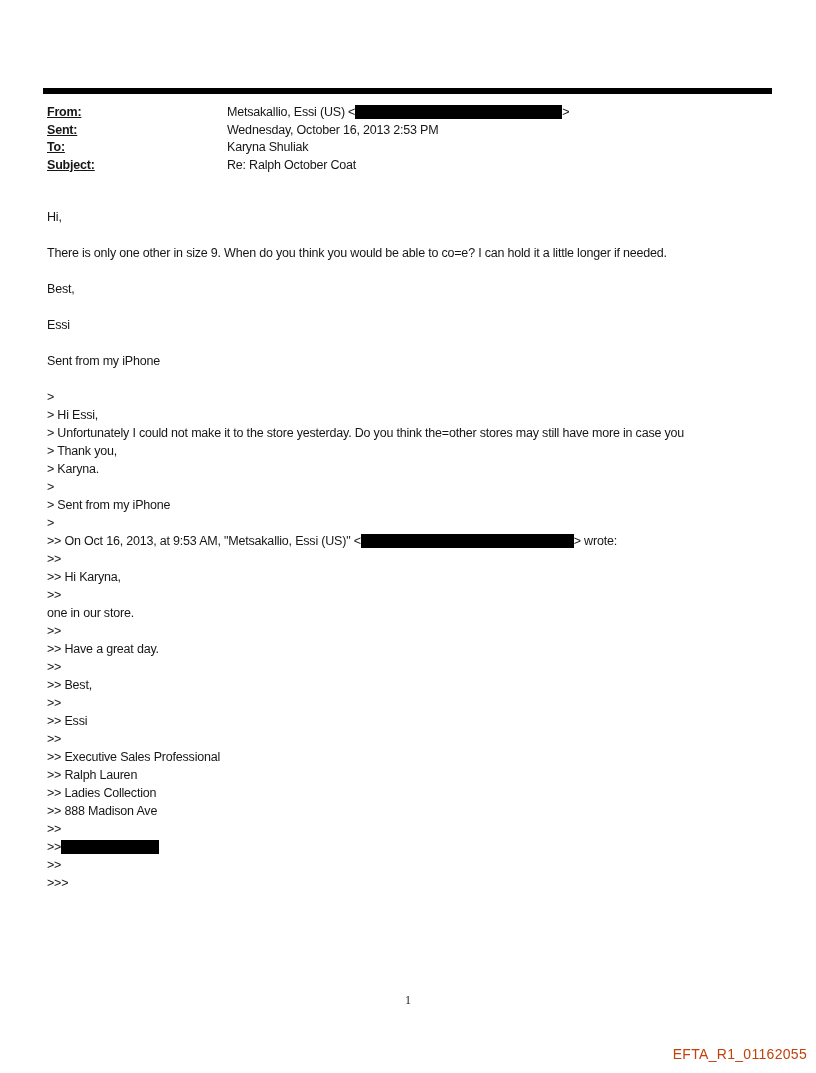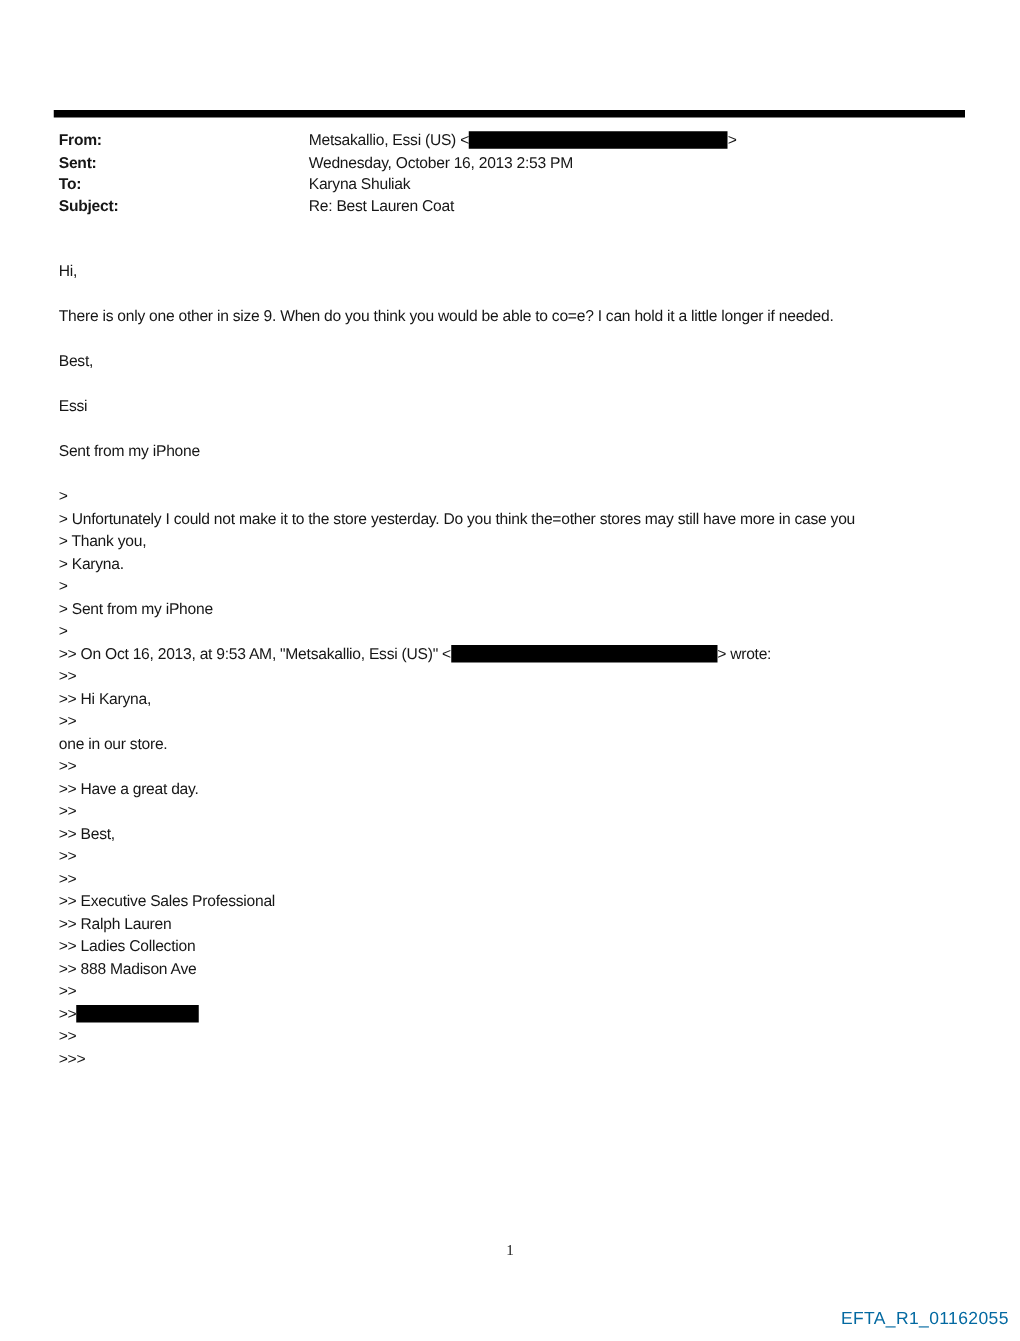--- a/index.html
+++ b/index.html
@@ -28,22 +28,23 @@
   }
   .hrow {
     height: 17.5px;
     font-size: 12.5px;
     letter-spacing: -0.2px;
     white-space: nowrap;
     line-height: 17.5px;
   }
   .hlabel {
     display: inline-block;
-    width: 200px;
+    width: 180px;
     font-weight: 700;
+    text-decoration: underline;
   }
   .email-body {
     position: absolute;
     left: 47px;
     top: 208px;
     width: 726px;
   }
   .bline {
     height: 18px;
     line-height: 18px;
@@ -68,62 +69,64 @@
     font-family: "Liberation Serif", serif;
     font-size: 12px;
     color: #222;
   }
   .bates-number {
     position: absolute;
     top: 1046px;
     right: 9px;
     font-size: 14px;
     letter-spacing: 0.3px;
-    color: #0369a1;
+    color: #c2410c;
   }
 </style>
 </head>
 <body>
 
 <div class="page">
   <div class="top-rule"></div>
   <div class="email-header" id="email-header">
       <div class="hrow"><span class="hlabel">From:</span><span><span>Metsakallio, Essi (US) &lt;</span><span class="redaction" style="width: 207px;"></span><span>&gt;</span></span></div>
       <div class="hrow"><span class="hlabel">Sent:</span><span><span>Wednesday, October 16, 2013 2:53 PM</span></span></div>
       <div class="hrow"><span class="hlabel">To:</span><span><span>Karyna Shuliak</span></span></div>
-      <div class="hrow"><span class="hlabel">Subject:</span><span><span>Re: Best Lauren Coat</span></span></div>
+      <div class="hrow"><span class="hlabel">Subject:</span><span><span>Re: Ralph October Coat</span></span></div>
     </div>
   <div class="email-body" id="email-body">
       <div class="bline"><span>Hi,</span></div>
       <div class="bline"></div>
       <div class="bline"><span>There is only one other in size 9. When do you think you would be able to co=e? I can hold it a little longer if needed.</span></div>
       <div class="bline"></div>
       <div class="bline"><span>Best,</span></div>
       <div class="bline"></div>
       <div class="bline"><span>Essi</span></div>
       <div class="bline"></div>
       <div class="bline"><span>Sent from my iPhone</span></div>
       <div class="bline"></div>
       <div class="bline"><span>&gt;</span></div>
+      <div class="bline"><span>&gt; Hi Essi,</span></div>
       <div class="bline"><span>&gt; Unfortunately I could not make it to the store yesterday. Do you think the=other stores may still have more in case you</span></div>
       <div class="bline"><span>&gt; Thank you,</span></div>
       <div class="bline"><span>&gt; Karyna.</span></div>
       <div class="bline"><span>&gt;</span></div>
       <div class="bline"><span>&gt; Sent from my iPhone</span></div>
       <div class="bline"><span>&gt;</span></div>
       <div class="bline"><span>&gt;&gt; On Oct 16, 2013, at 9:53 AM, "Metsakallio, Essi (US)" &lt;</span><span class="redaction" style="width: 213px;"></span><span>&gt; wrote:</span></div>
       <div class="bline"><span>&gt;&gt;</span></div>
       <div class="bline"><span>&gt;&gt; Hi Karyna,</span></div>
       <div class="bline"><span>&gt;&gt;</span></div>
       <div class="bline"><span>one in our store.</span></div>
       <div class="bline"><span>&gt;&gt;</span></div>
       <div class="bline"><span>&gt;&gt; Have a great day.</span></div>
       <div class="bline"><span>&gt;&gt;</span></div>
       <div class="bline"><span>&gt;&gt; Best,</span></div>
       <div class="bline"><span>&gt;&gt;</span></div>
+      <div class="bline"><span>&gt;&gt; Essi</span></div>
       <div class="bline"><span>&gt;&gt;</span></div>
       <div class="bline"><span>&gt;&gt; Executive Sales Professional</span></div>
       <div class="bline"><span>&gt;&gt; Ralph Lauren</span></div>
       <div class="bline"><span>&gt;&gt; Ladies Collection</span></div>
       <div class="bline"><span>&gt;&gt; 888 Madison Ave</span></div>
       <div class="bline"><span>&gt;&gt;</span></div>
       <div class="bline"><span>&gt;&gt;</span><span class="redaction" style="width: 98px;"></span></div>
       <div class="bline"><span>&gt;&gt;</span></div>
       <div class="bline"><span>&gt;&gt;&gt;</span></div>
     </div>

